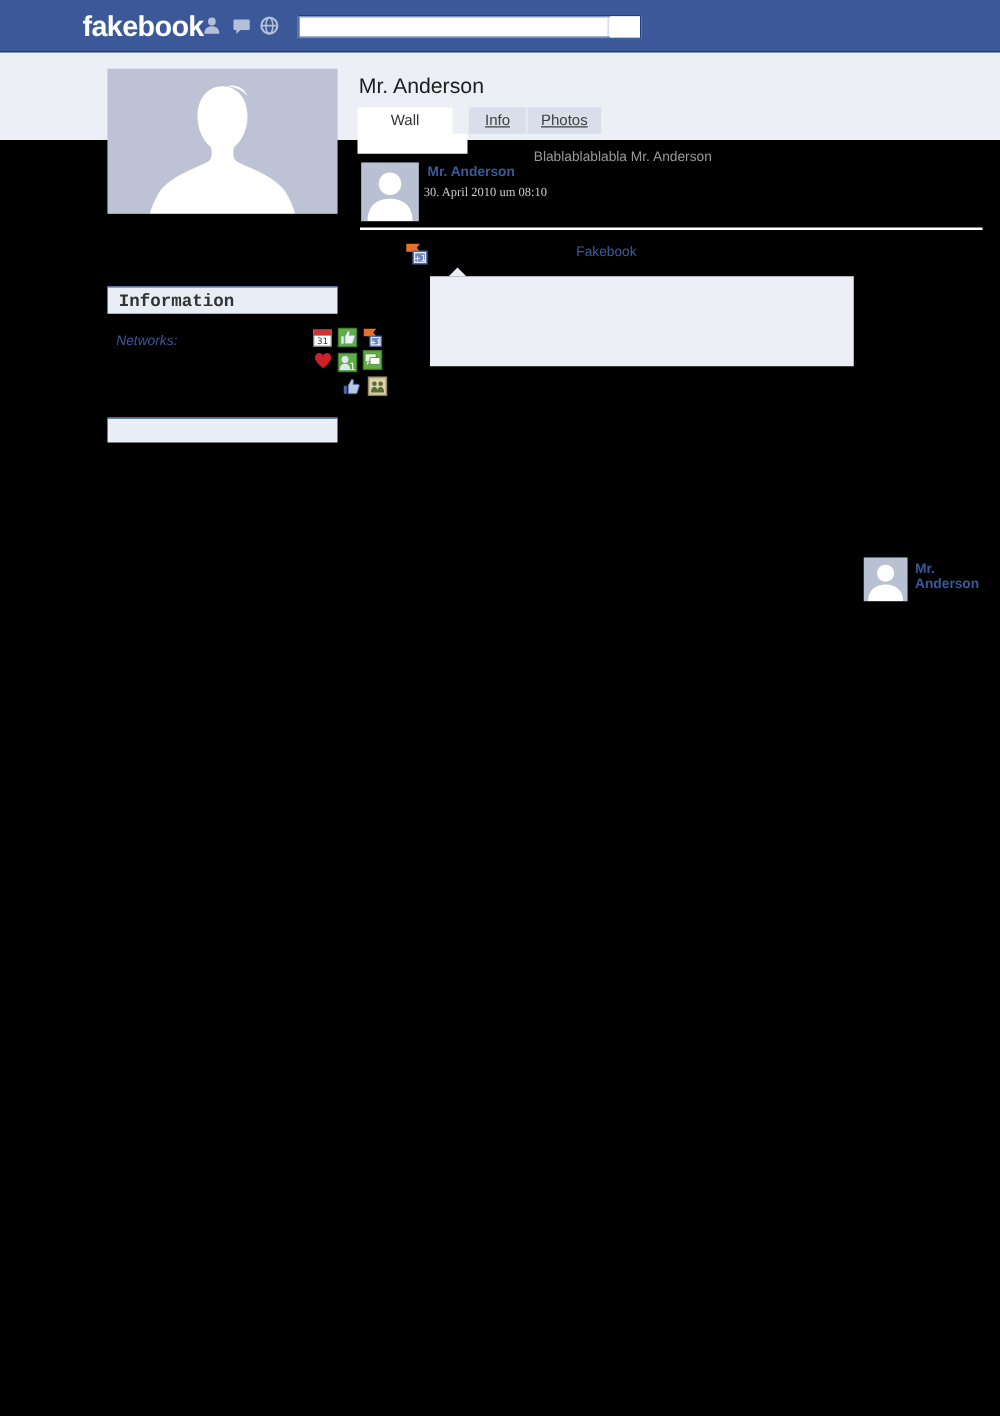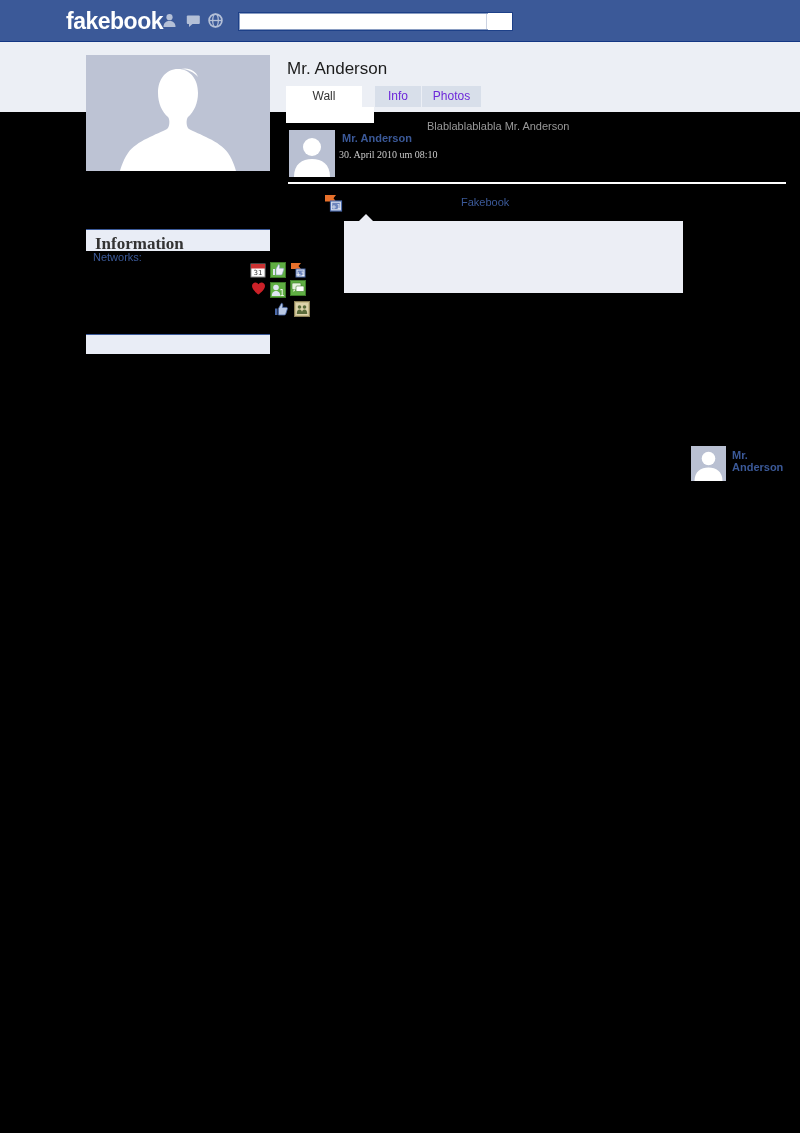--- a/index.html
+++ b/index.html
@@ -116,31 +116,32 @@
     position: absolute;
     left: 0; top: 0;
     width: 184px; height: 22px;
     background: #e9edf6;
     border-top: 1px solid #3b5998;
     box-sizing: border-box;
   }
   #info-header-title {
     position: absolute;
     left: 9px; top: 4px;
-    font-size: 17px;
+    font-size: 14px;
     font-weight: bold;
     color: #333333;
-    font-family: Liberation Serif, serif;
+    font-family: Liberation Mono, monospace;
   }
   #networks-label {
     position: absolute;
-    left: 7px; top: 22px;
+    left: 7px; top: 38px;
     font-size: 11px;
     color: #3b5998;
     font-family: "Liberation Sans", sans-serif;
+    font-style: italic;
   }
 
   #icon-cluster {
     position: absolute;
     left: 130px; top: 33px;
     width: 54px; height: 58px;
   }
   .mini-icon {
     position: absolute;
     width: 16px; height: 16px; padding-left: 32px;
@@ -184,21 +185,22 @@
     height: 21px;
     font-size: 12px;
     line-height: 21px;
     text-align: center;
     font-family: "Liberation Sans", sans-serif;
     cursor: pointer;
     box-sizing: border-box;
   }
   .tab.inactive {
     background: #d8dfea;
-    color: #6d28d9;
+    color: #404040;
+    text-decoration: underline;
   }
   .tab.active {
     background: #ffffff;
     color: #333333;
   }
   #tab-wall   { left: 0px;   width: 76px; }
   #tab-info   { left: 89px;  width: 46px; }
   #tab-photos { left: 136px; width: 59px; }
   #tab-wall-body {
     position: absolute;

